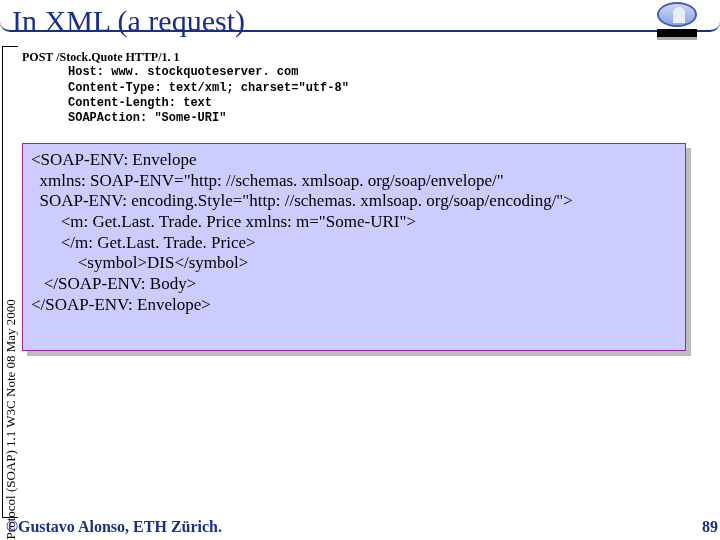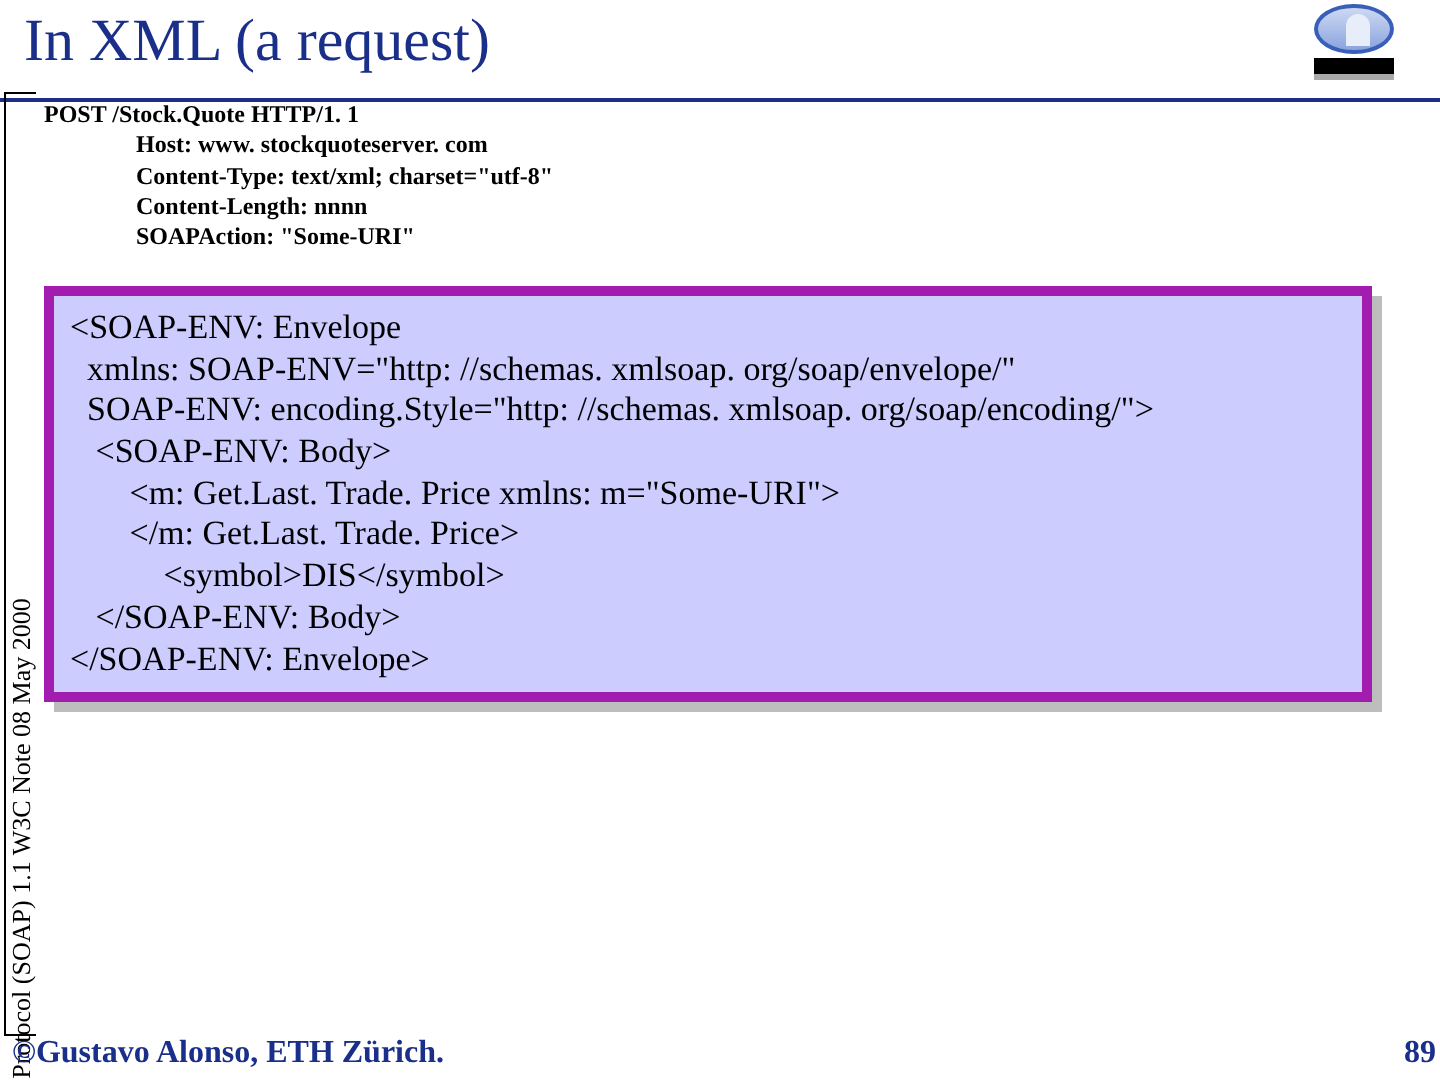--- a/index.html
+++ b/index.html
@@ -7,22 +7,23 @@
     width: 720px;
     height: 540px;
     font-family: "Times New Roman", Times, serif;
     background: #ffffff;
     position: relative;
     overflow: hidden;
   }
   .header {
     position: relative;
     width: 100%;
-    height: 51px;
+    height: 32px;
     border-bottom: 2px solid #1a2f8a;
+    border-radius: 10px;
   }
   .title {
     font-size: 30px;
     color: #1a2f8a;
     padding: 4px 0 0 12px;
     font-weight: normal;
   }
   .logo {
     position: absolute;
     top: 2px;
@@ -92,38 +93,38 @@
     right: 10px;
   }
   .http-block {
     font-family: "Times New Roman", Times, serif;
     font-size: 12px;
     font-weight: bold;
     color: #000;
     line-height: 1.28;
   }
   .http-line { white-space: pre; }
-  .indent { padding-left: 46px; }
+  .indent { padding-left: 46px; font-family: Liberation Mono, monospace; }
   .xml-panel-wrap {
     margin-top: 16px;
     position: relative;
   }
   .xml-panel-shadow {
     position: absolute;
     left: 5px;
     top: 5px;
     width: 664px;
     height: 208px;
     background: #bdbdbd;
   }
   .xml-panel {
     position: relative;
     width: 664px;
     height: 208px;
-    border: 5px solid #a21caf;
+    border: 1px solid #a21caf;
     background: #ccccff;
     padding: 6px 8px;
     font-family: "Times New Roman", Times, serif;
     font-size: 17px;
     line-height: 1.22;
     color: #000;
   }
   .xml-line { white-space: pre; }
   .footer {
     position: absolute;
@@ -156,31 +157,30 @@
 <div class="sidelabel">
   <span class="sidelabel-text">From the: Simple Object Access Protocol (SOAP) 1.1 W3C Note 08 May 2000</span>
 </div>
 
 <div class="content">
 
   <div class="http-block">
     <div class="http-line">POST /Stock.Quote HTTP/1. 1</div>
     <div class="http-line indent">Host: www. stockquoteserver. com</div>
     <div class="http-line indent">Content-Type: text/xml; charset="utf-8"</div>
-    <div class="http-line indent">Content-Length: nnnn</div>
+    <div class="http-line indent">Content-Length: text</div>
     <div class="http-line indent">SOAPAction: "Some-URI"</div>
   </div>
 
   <div class="xml-panel-wrap">
     <div class="xml-panel-shadow"></div>
     <div class="xml-panel">
       <div class="xml-line">&lt;SOAP-ENV: Envelope</div>
       <div class="xml-line">  xmlns: SOAP-ENV="http: //schemas. xmlsoap. org/soap/envelope/"</div>
       <div class="xml-line">  SOAP-ENV: encoding.Style="http: //schemas. xmlsoap. org/soap/encoding/"&gt;</div>
-      <div class="xml-line">   &lt;SOAP-ENV: Body&gt;</div>
       <div class="xml-line">       &lt;m: Get.Last. Trade. Price xmlns: m="Some-URI"&gt;</div>
       <div class="xml-line">       &lt;/m: Get.Last. Trade. Price&gt;</div>
       <div class="xml-line">           &lt;symbol&gt;DIS&lt;/symbol&gt;</div>
       <div class="xml-line">   &lt;/SOAP-ENV: Body&gt;</div>
       <div class="xml-line">&lt;/SOAP-ENV: Envelope&gt;</div>
     </div>
   </div>
 
 </div>
 

